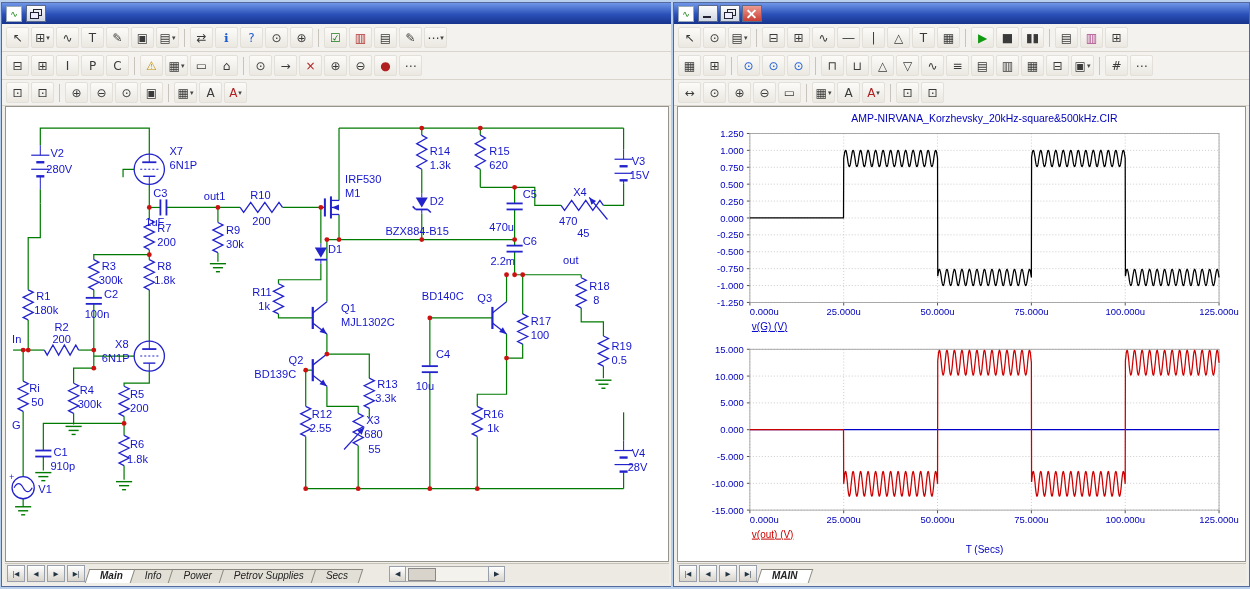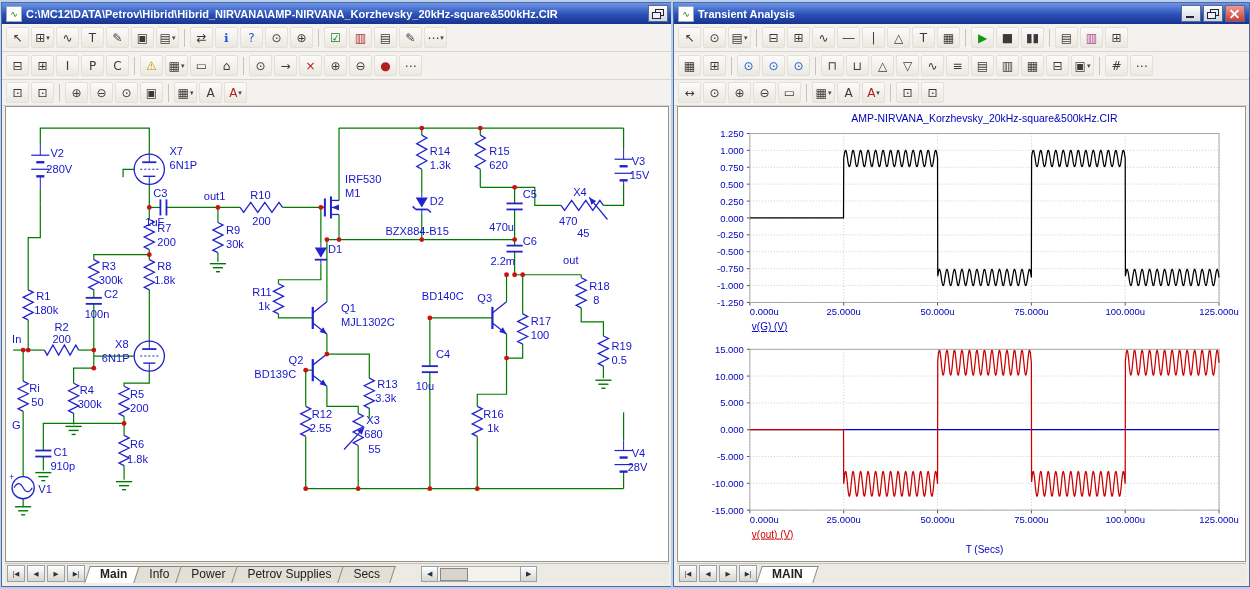--- a/index.html
+++ b/index.html
@@ -32,41 +32,40 @@
   .tb-dd{font-size:7px;color:#444;margin-left:1px;}
   .tb-sep{width:1px;height:18px;background:#c8c4bb;margin:0 4px;display:inline-block;}
   .canvas,.plot-panel{position:absolute;left:3px;right:3px;top:103px;bottom:24px;background:#fff;
     border:1px solid #96948c;box-sizing:border-box;overflow:hidden;}
   .canvas svg,.plot-panel svg{width:100%;height:100%;display:block;}
   .tabbar{position:absolute;left:3px;right:3px;bottom:3px;height:20px;background:#eceae2;
     border-top:1px solid #c6c2b8;display:flex;align-items:flex-end;box-sizing:border-box;}
   .nav-btn{width:16px;height:15px;font-size:6.5px;border:1px solid #98a0ae;background:linear-gradient(#fff,#d9d5cd);
     display:inline-flex;align-items:center;justify-content:center;margin:0 0 1px 2px;color:#234;}
   .tabs{display:flex;align-items:flex-end;margin-left:6px;}
-  .tab{position:relative;padding:1px 13px 2px;font-size:12px;color:#222;margin-left:-4px;cursor:default;}
+  .tab{position:relative;padding:1px 13px 2px;font-size:10px;color:#222;margin-left:-4px;cursor:default;font-style:italic;}
   .tab::before{content:'';position:absolute;inset:0;transform:skewX(-18deg);background:#e2dfd6;
     border:1px solid #8a887e;border-bottom:none;}
   .tab.active::before{background:#ffffff;}
   .tab.active{font-weight:bold;}
   .tab>span{position:relative;}
   .hscroll{display:flex;align-items:center;margin-left:28px;margin-bottom:1px;}
   .scr-btn{width:15px;height:14px;font-size:7px;border:1px solid #98a0ae;background:linear-gradient(#fff,#d9d5cd);
     display:inline-flex;align-items:center;justify-content:center;color:#234;}
   .scr-track{width:82px;height:14px;background:#f4f2ec;border-top:1px solid #aaa;border-bottom:1px solid #aaa;position:relative;}
   .scr-thumb{position:absolute;left:2px;top:1px;width:26px;height:11px;background:#d8d4cb;border:1px solid #888;}
 </style>
 </head>
 <body>
 
 <div class="desktop">
 
   <div class="win win-left">
     <div class="titlebar">
       <span class="title-icon">∿</span>
-      <span class="title-text">C:\MC12\DATA\Petrov\Hibrid\Hibrid_NIRVANA\AMP-NIRVANA_Korzhevsky_20kHz-square&amp;500kHz.CIR</span>
       <span class="win-btns">
         <span class="win-btn btn-restore"></span>
       </span>
     </div>
     <div class="toolbar tb1">
         <span class="tb-btn">
           <span>↖</span>
         </span>
         <span class="tb-btn">
           <span>⊞</span>
@@ -528,21 +527,20 @@
           <span class="scr-thumb"></span>
         </span>
         <span class="scr-btn" id="lscr-right">▶</span>
       </span>
     </div>
   </div>
 
   <div class="win win-right">
     <div class="titlebar">
       <span class="title-icon">∿</span>
-      <span class="title-text">Transient Analysis</span>
       <span class="win-btns">
         <span class="win-btn btn-min"></span>
         <span class="win-btn btn-restore"></span>
         <span class="win-btn btn-close"></span>
       </span>
     </div>
     <div class="toolbar tb1">
         <span class="tb-btn">
           <span>↖</span>
         </span>

